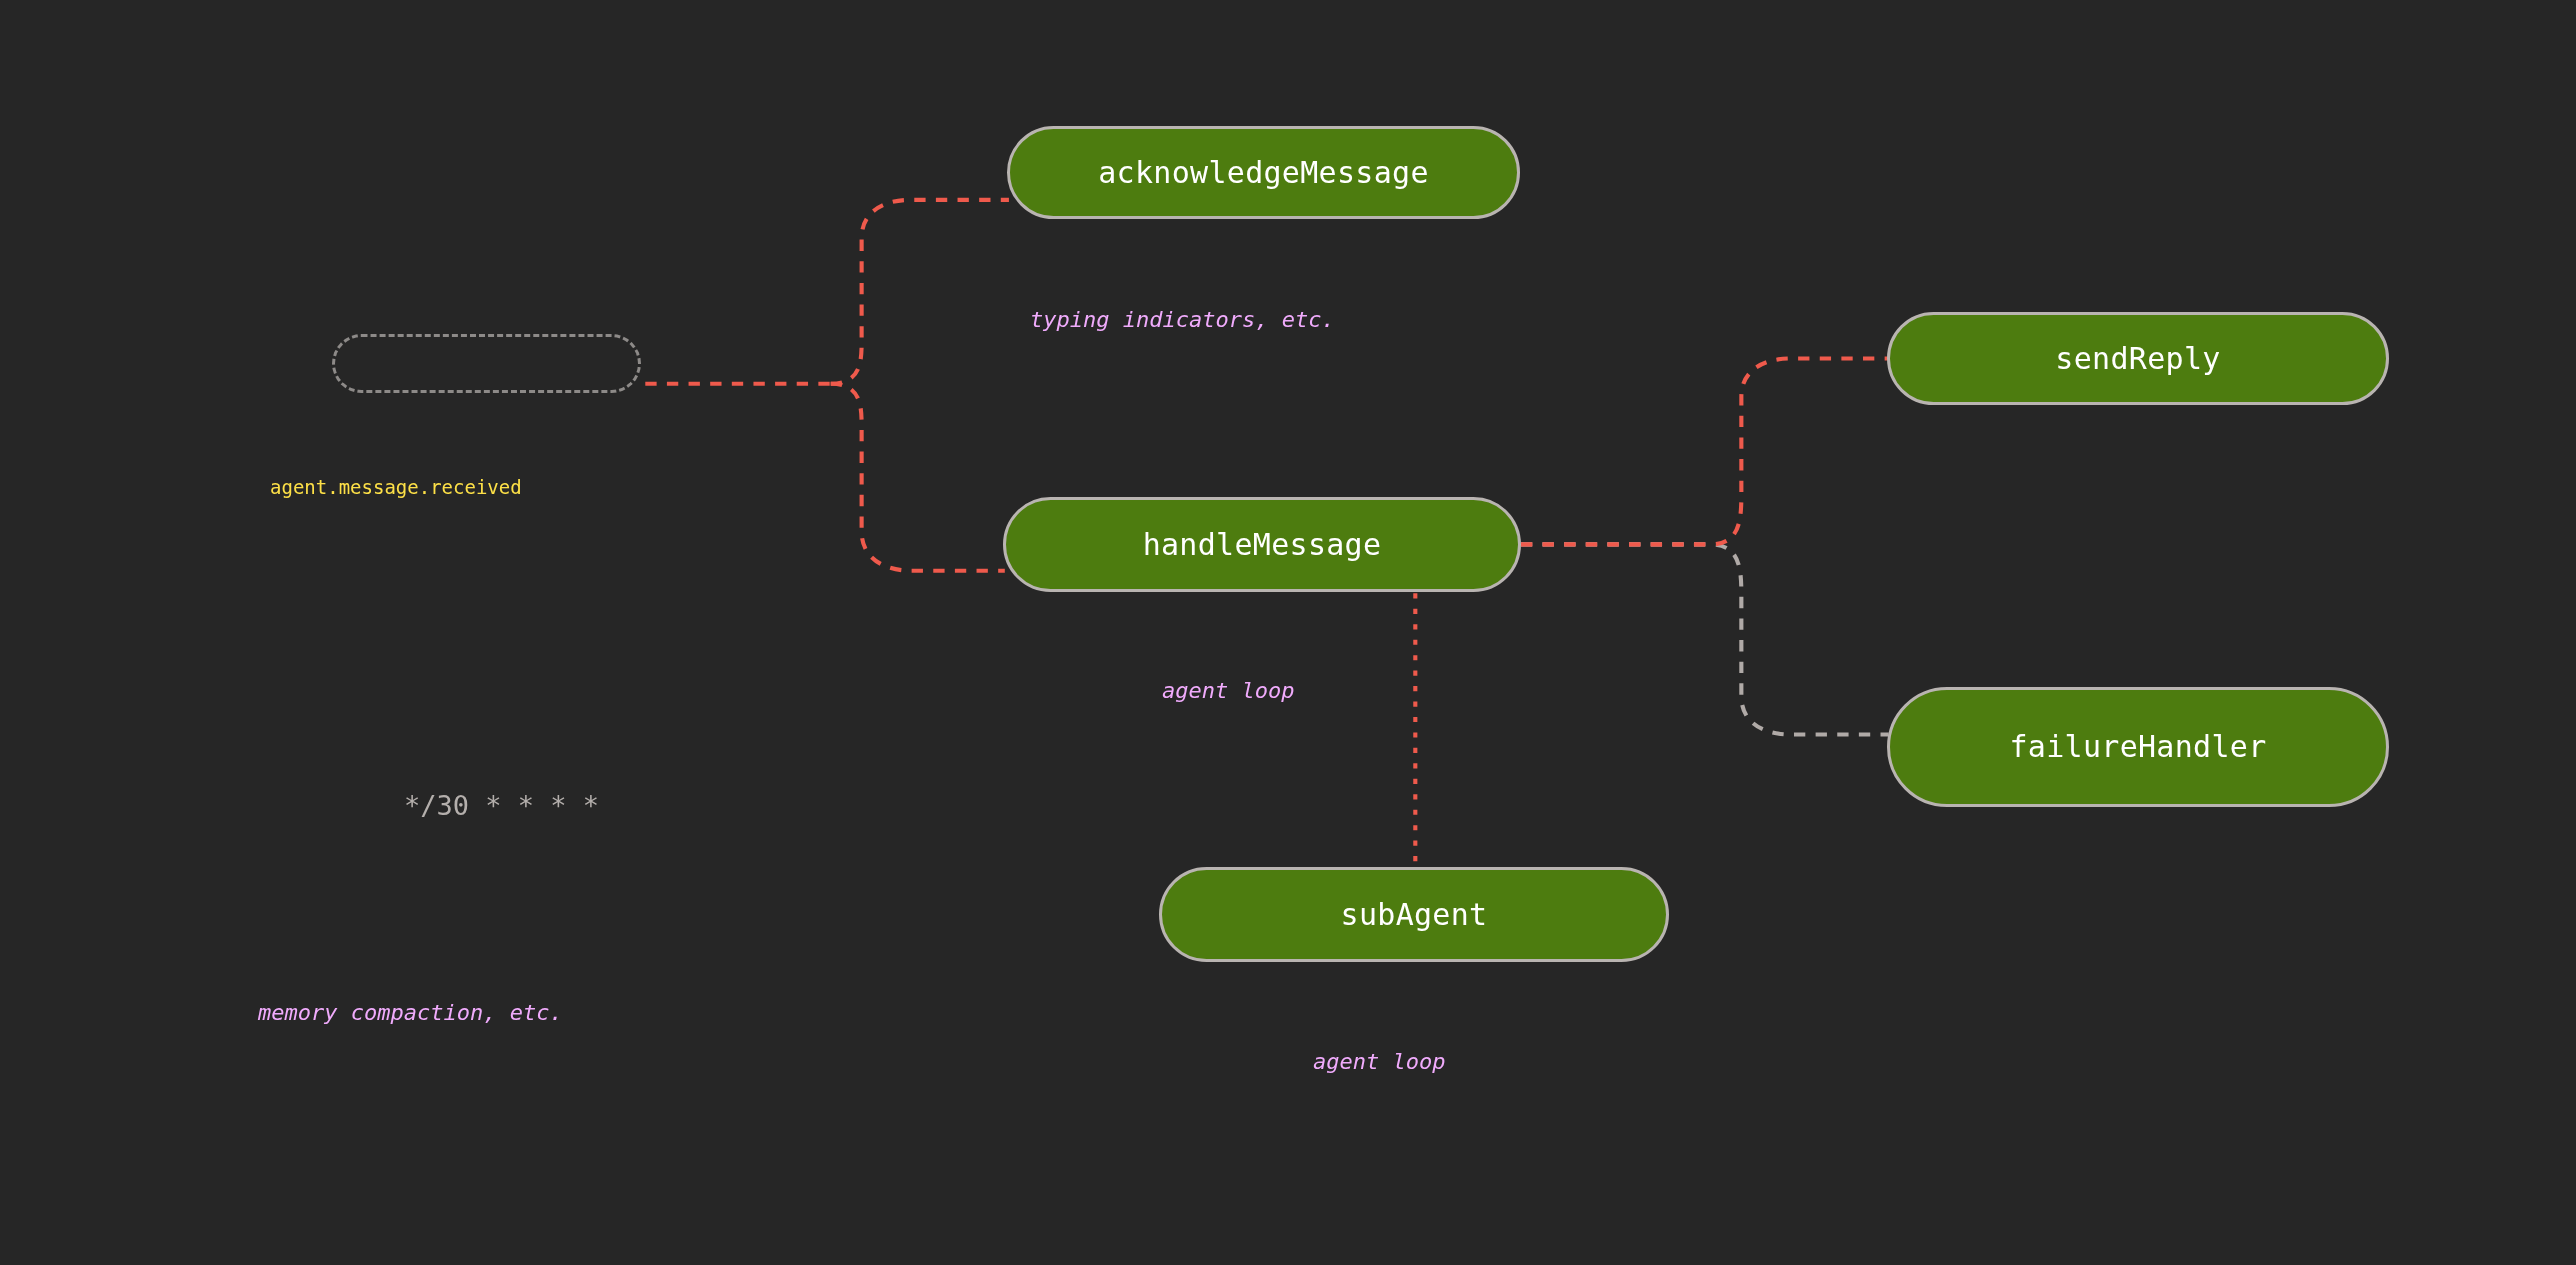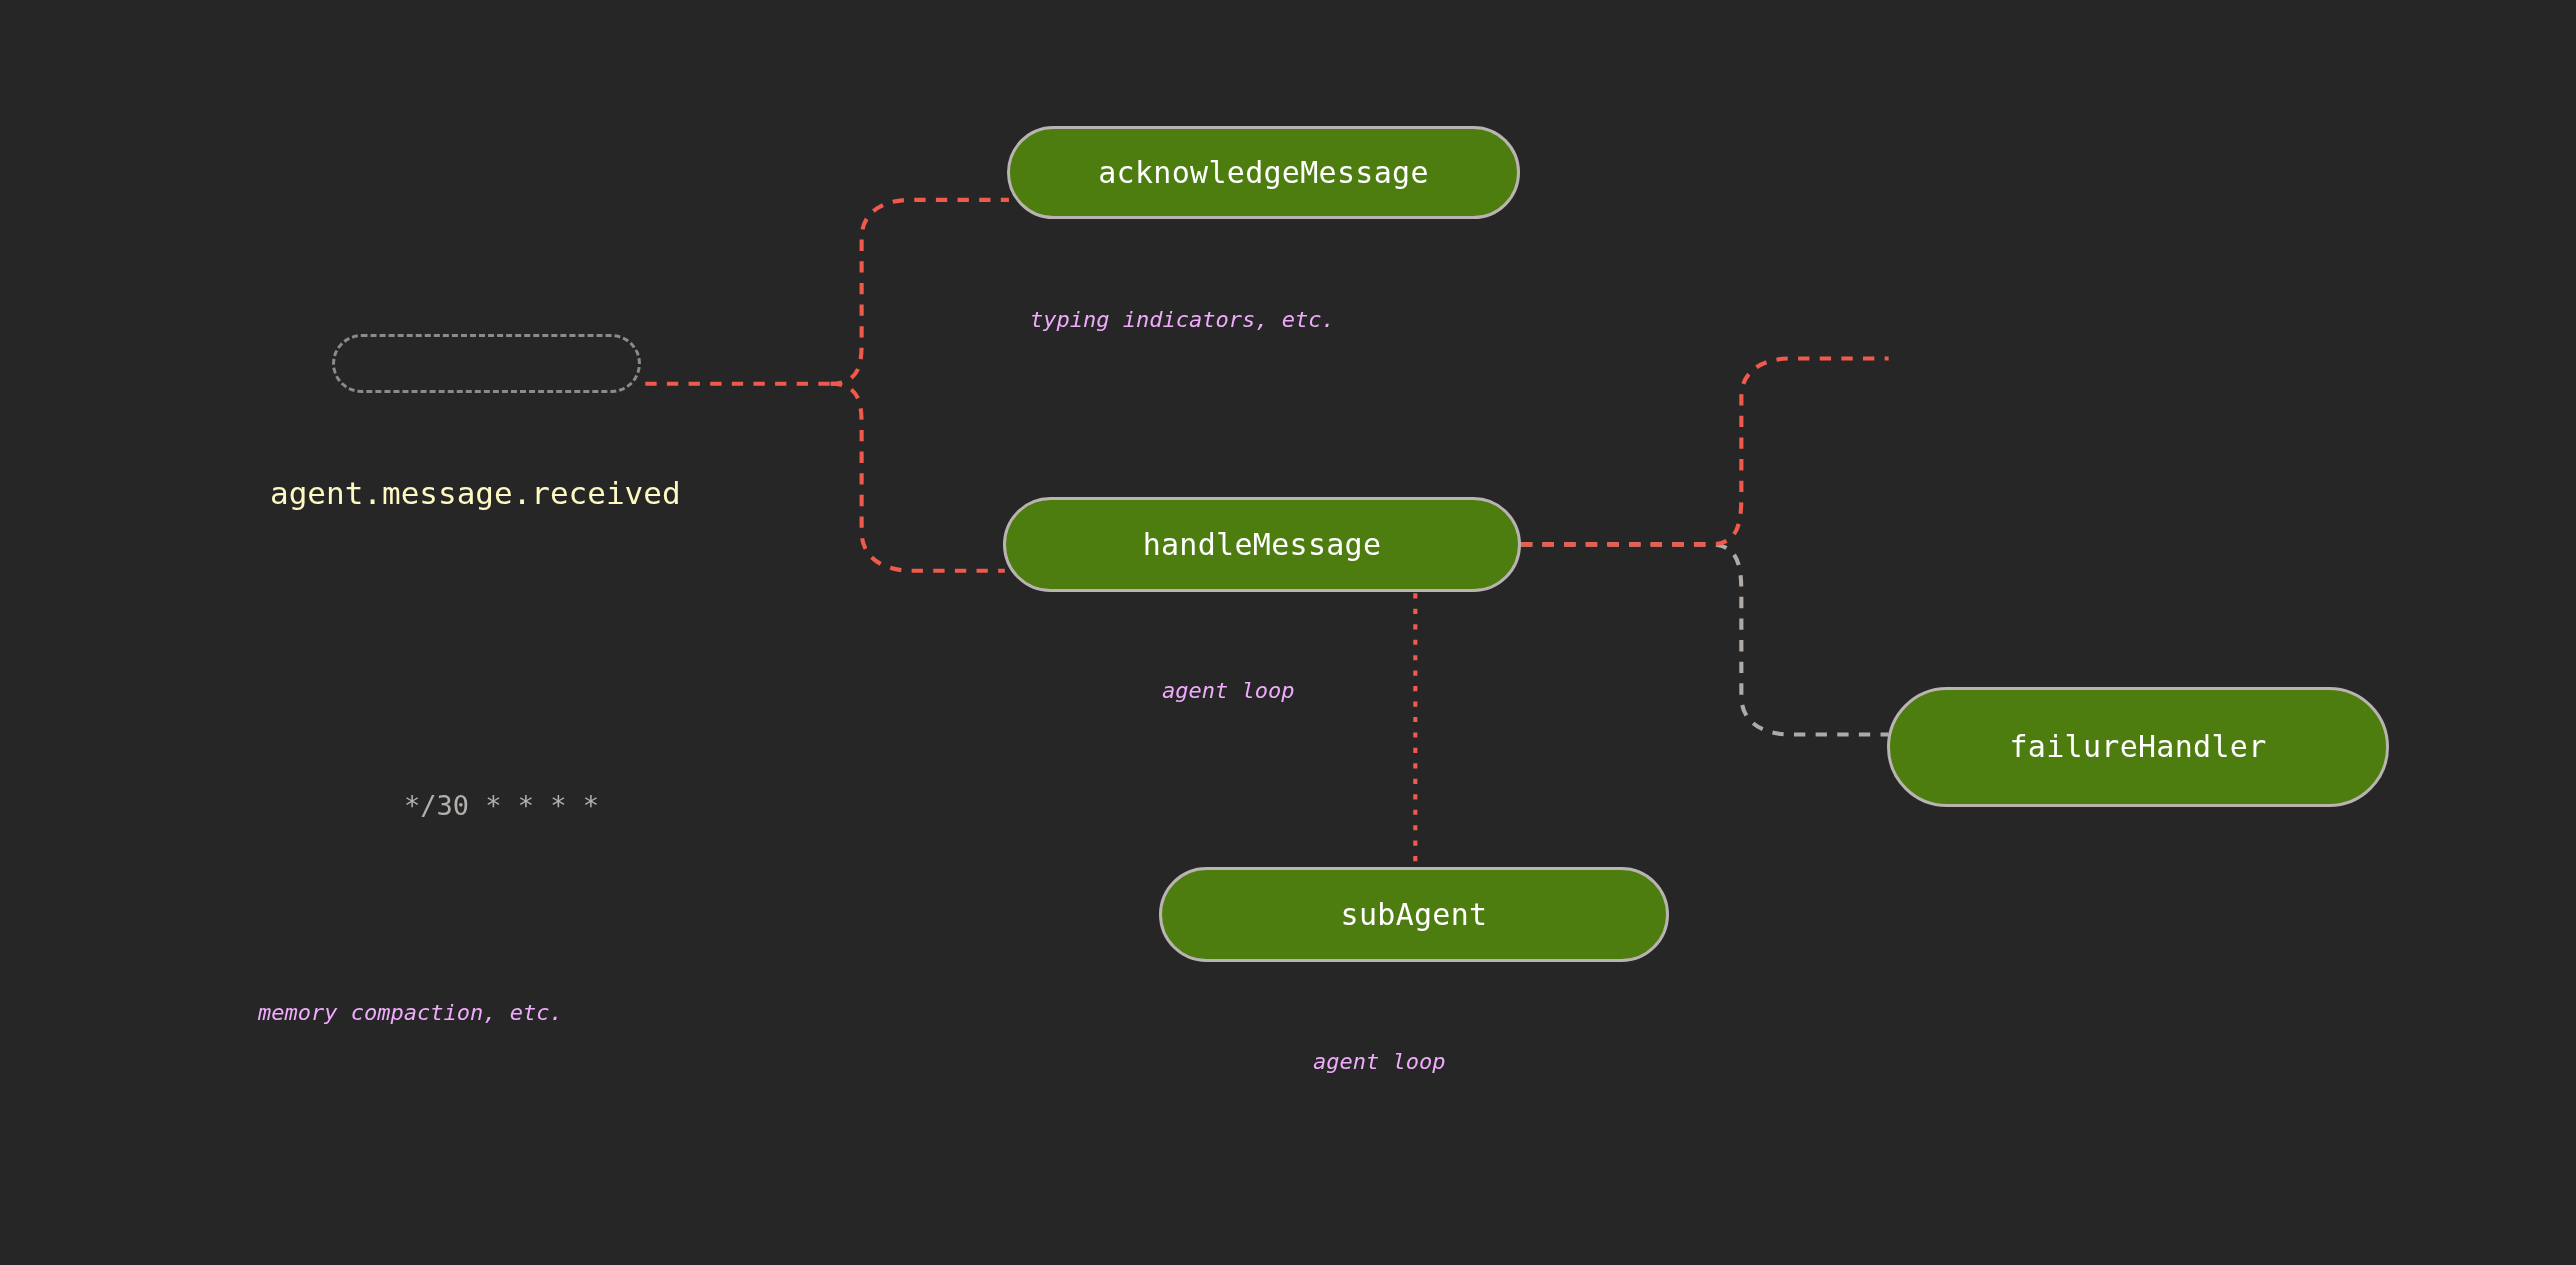--- a/index.html
+++ b/index.html
@@ -58,22 +58,22 @@
     position: absolute;
     color: #f0abfc;
     font-size: 22px;
     white-space: nowrap;
     line-height: 1;
     z-index: 6;
     font-style: italic;
   }
   .trigger-title {
     position: absolute;
-    color: #fef9c3;
-    font-size: 31px;
+    color: #fde047;
+    font-size: 19px;
     white-space: nowrap;
     line-height: 1;
     z-index: 6;
   }
   .cron-label {
     position: absolute;
     color: #b4afac;
     font-size: 27px;
     white-space: nowrap;
     line-height: 1;
@@ -111,20 +111,23 @@
   <div class="node" style="left:1007px; top:126px; width:513px; height:93px;">
     <span class="node-label">acknowledgeMessage</span>
   </div>
   <div class="caption" style="left:1030px; top:309px;">typing indicators, etc.</div>
 
   <div class="node" style="left:1003px; top:497px; width:518px; height:95px;">
     <span class="node-label">handleMessage</span>
   </div>
   <div class="caption" style="left:1162px; top:680px;">agent loop</div>
 
+  <div class="node" style="left:1887px; top:312px; width:502px; height:93px;">
+    <span class="node-label">sendReply</span>
+  </div>
 
   <div class="node" style="left:1887px; top:687px; width:502px; height:120px;">
     <span class="node-label">failureHandler</span>
   </div>
 
   <div class="node" style="left:1159px; top:867px; width:510px; height:95px;text-align:center;">
     <span class="node-label">subAgent</span>
   </div>
   <div class="caption" style="left:1313px; top:1051px;">agent loop</div>
 

